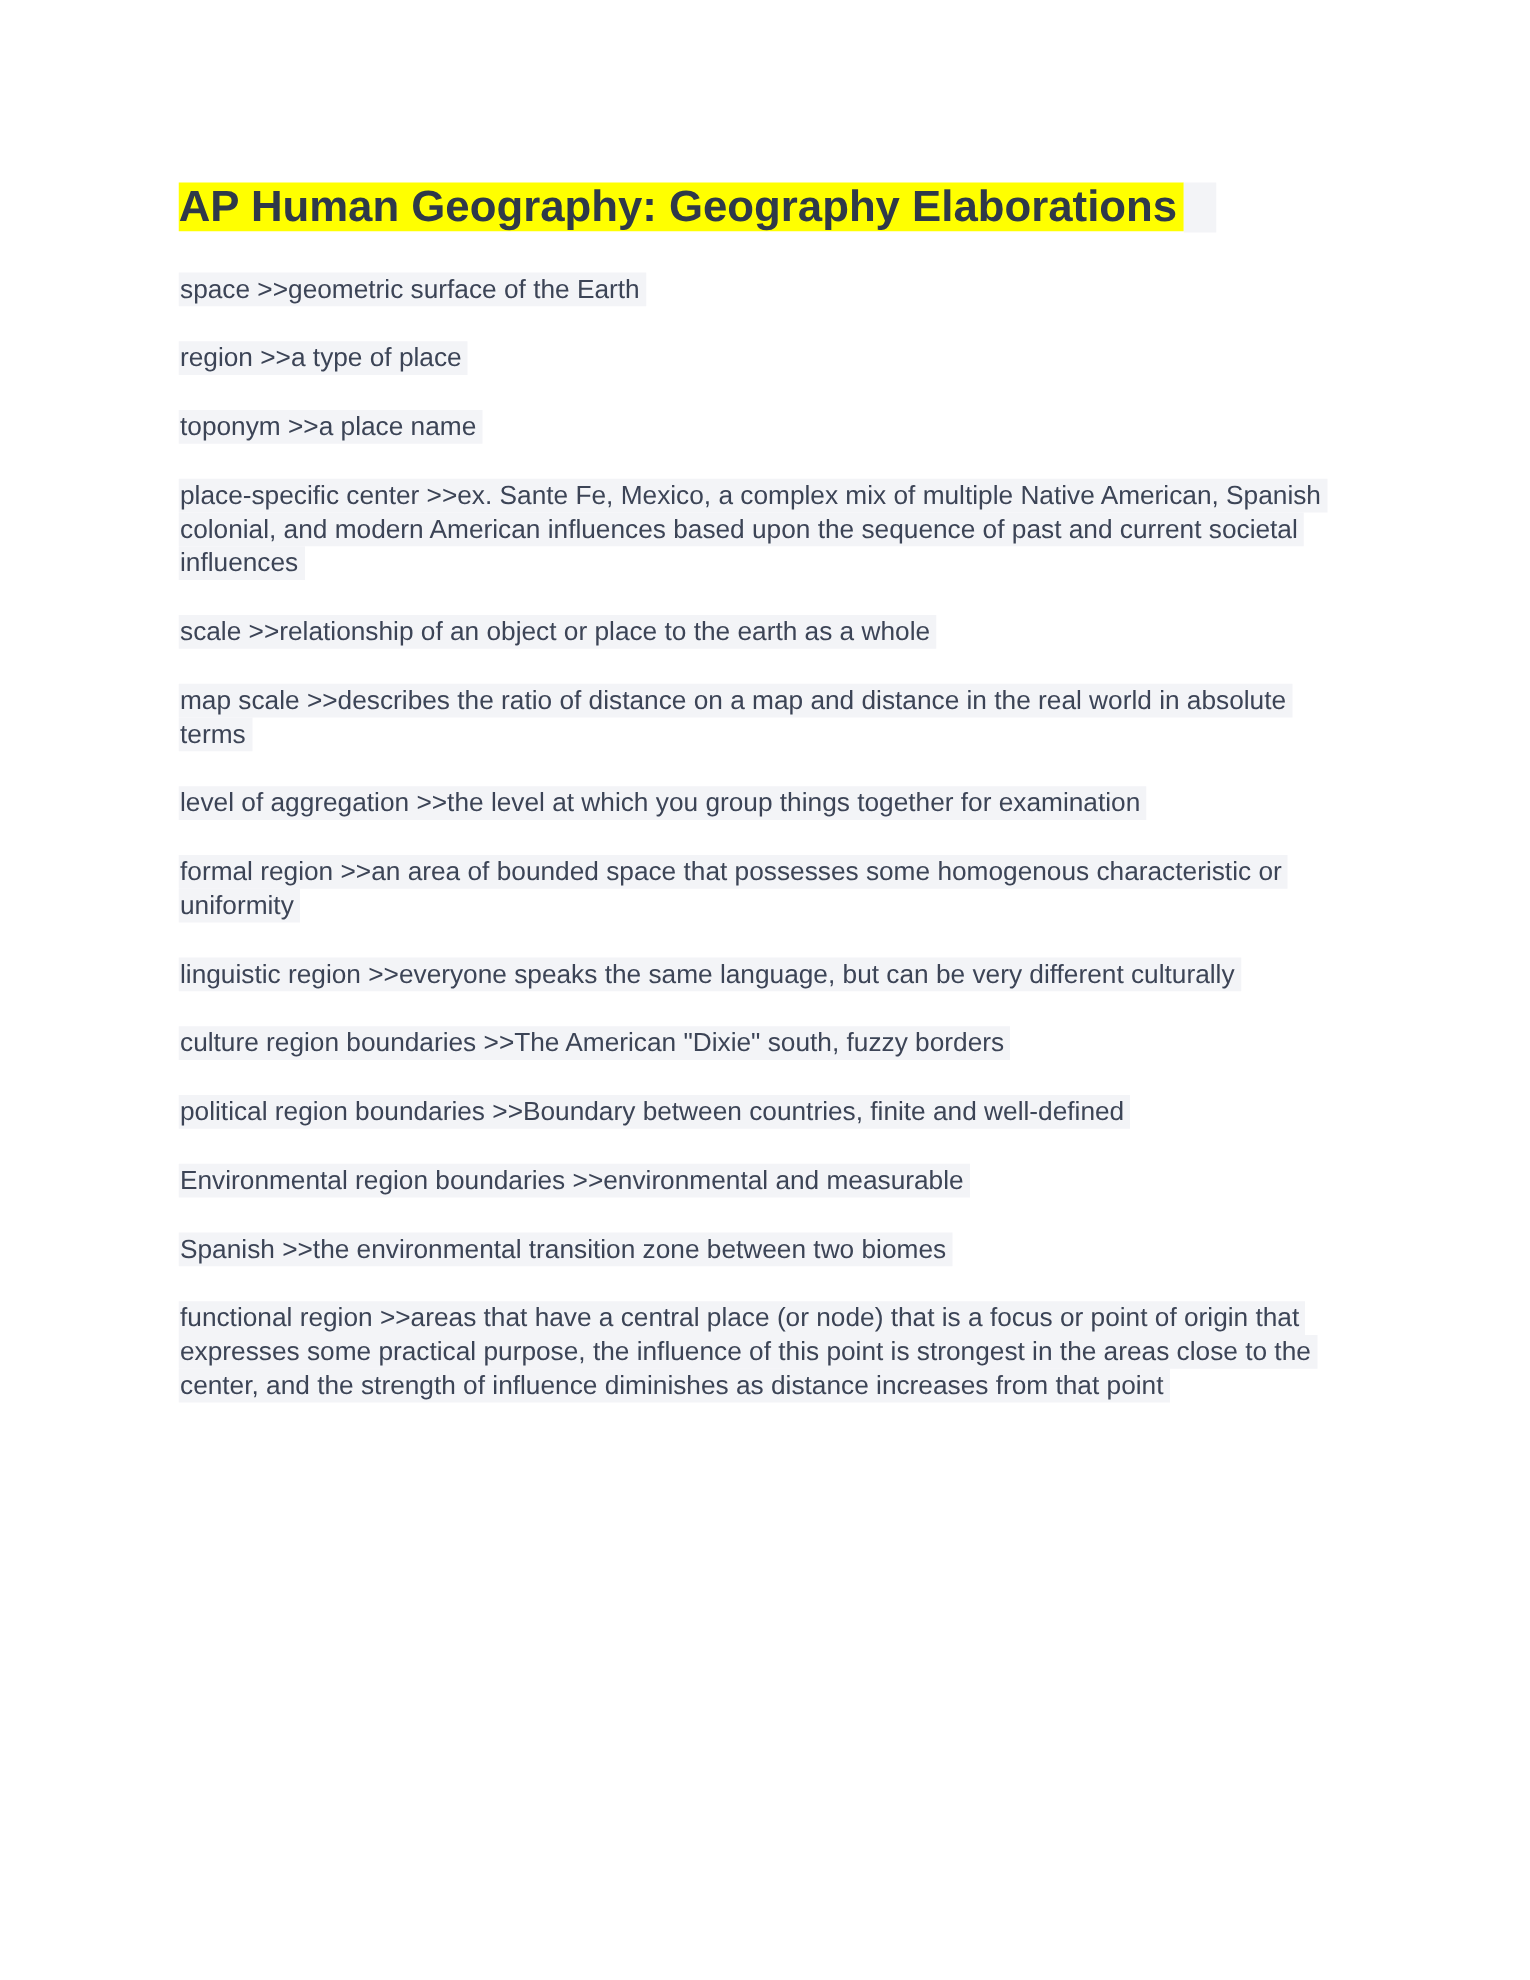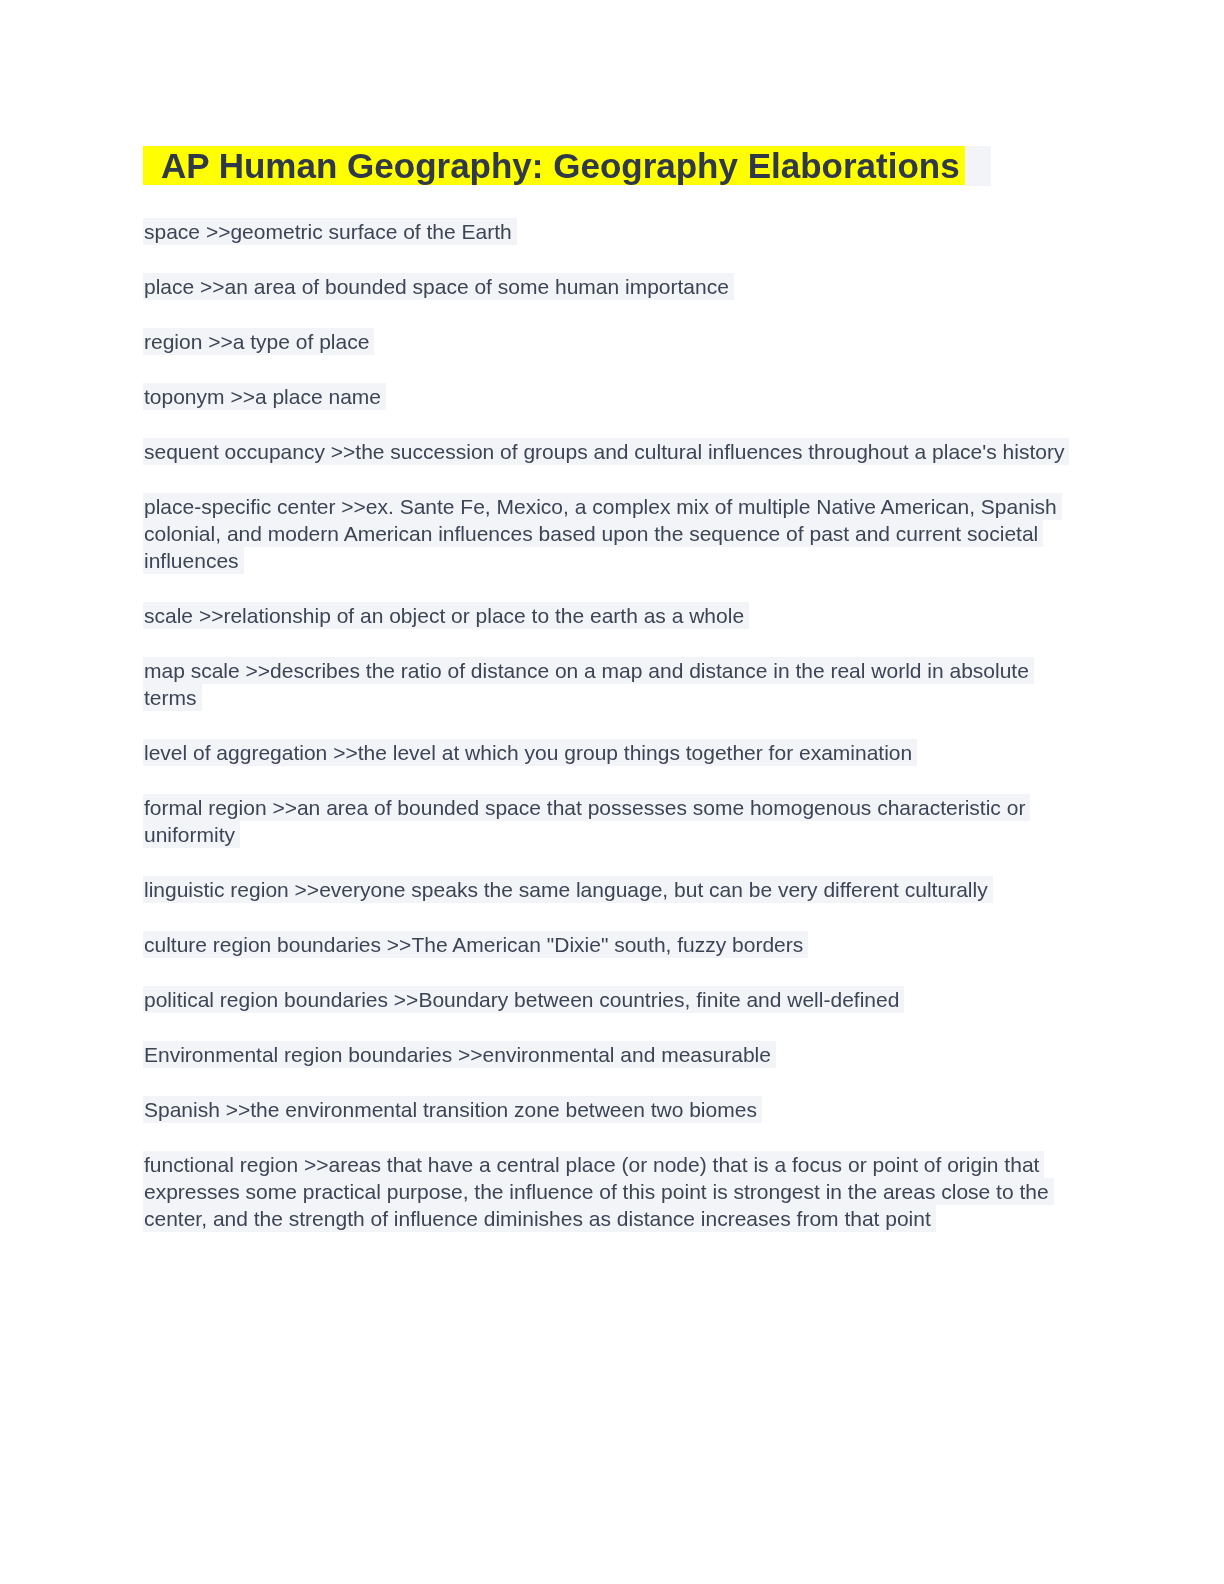--- a/index.html
+++ b/index.html
@@ -28,21 +28,21 @@
     margin: 0 0 32px 0;
     font-size: 35px;
     line-height: 40px;
     font-weight: 700;
     letter-spacing: 0px;
     color: var(--title-text);
     white-space: nowrap;
   }
   .title-hl {
     background: var(--title-highlight);
-    padding: 0 5px 0 18px;
+    padding: 0 5px 0 0;
   }
   .title-tail {
     display: inline-block;
     width: 26px;
     height: 40px;
     vertical-align: top;
     background: var(--entry-highlight);
   }
   p.entry {
     margin: 28px 0;
@@ -61,27 +61,25 @@
   }
 </style>
 </head>
 <body>
 
 <div class="page">
   <h1 class="doc-title"><span class="title-hl">AP Human Geography: Geography Elaborations</span><span class="title-tail"></span></h1>
   <main>
   <p class="entry"><span class="hl"><span>space</span> <span>&gt;&gt;</span><span>geometric surface of the Earth</span></span></p>
 
-  <p class="entry"><span class="hl"><span>place</span> <span>&gt;&gt;</span><span>an area of bounded space of some human importance</span></span></p>
 
   <p class="entry"><span class="hl"><span>region</span> <span>&gt;&gt;</span><span>a type of place</span></span></p>
 
   <p class="entry"><span class="hl"><span>toponym</span> <span>&gt;&gt;</span><span>a place name</span></span></p>
 
-  <p class="entry"><span class="hl"><span>sequent occupancy</span> <span>&gt;&gt;</span><span>the succession of groups and cultural influences throughout a place's history</span></span></p>
 
   <p class="entry"><span class="hl"><span>place-specific center</span> <span>&gt;&gt;</span><span>ex. Sante Fe, Mexico, a complex mix of multiple Native American, Spanish colonial, and modern American influences based upon the sequence of past and current societal influences</span></span></p>
 
   <p class="entry"><span class="hl"><span>scale</span> <span>&gt;&gt;</span><span>relationship of an object or place to the earth as a whole</span></span></p>
 
   <p class="entry"><span class="hl"><span>map scale</span> <span>&gt;&gt;</span><span>describes the ratio of distance on a map and distance in the real world in absolute terms</span></span></p>
 
 
   <p class="entry"><span class="hl"><span>level of aggregation</span> <span>&gt;&gt;</span><span>the level at which you group things together for examination</span></span></p>
 

